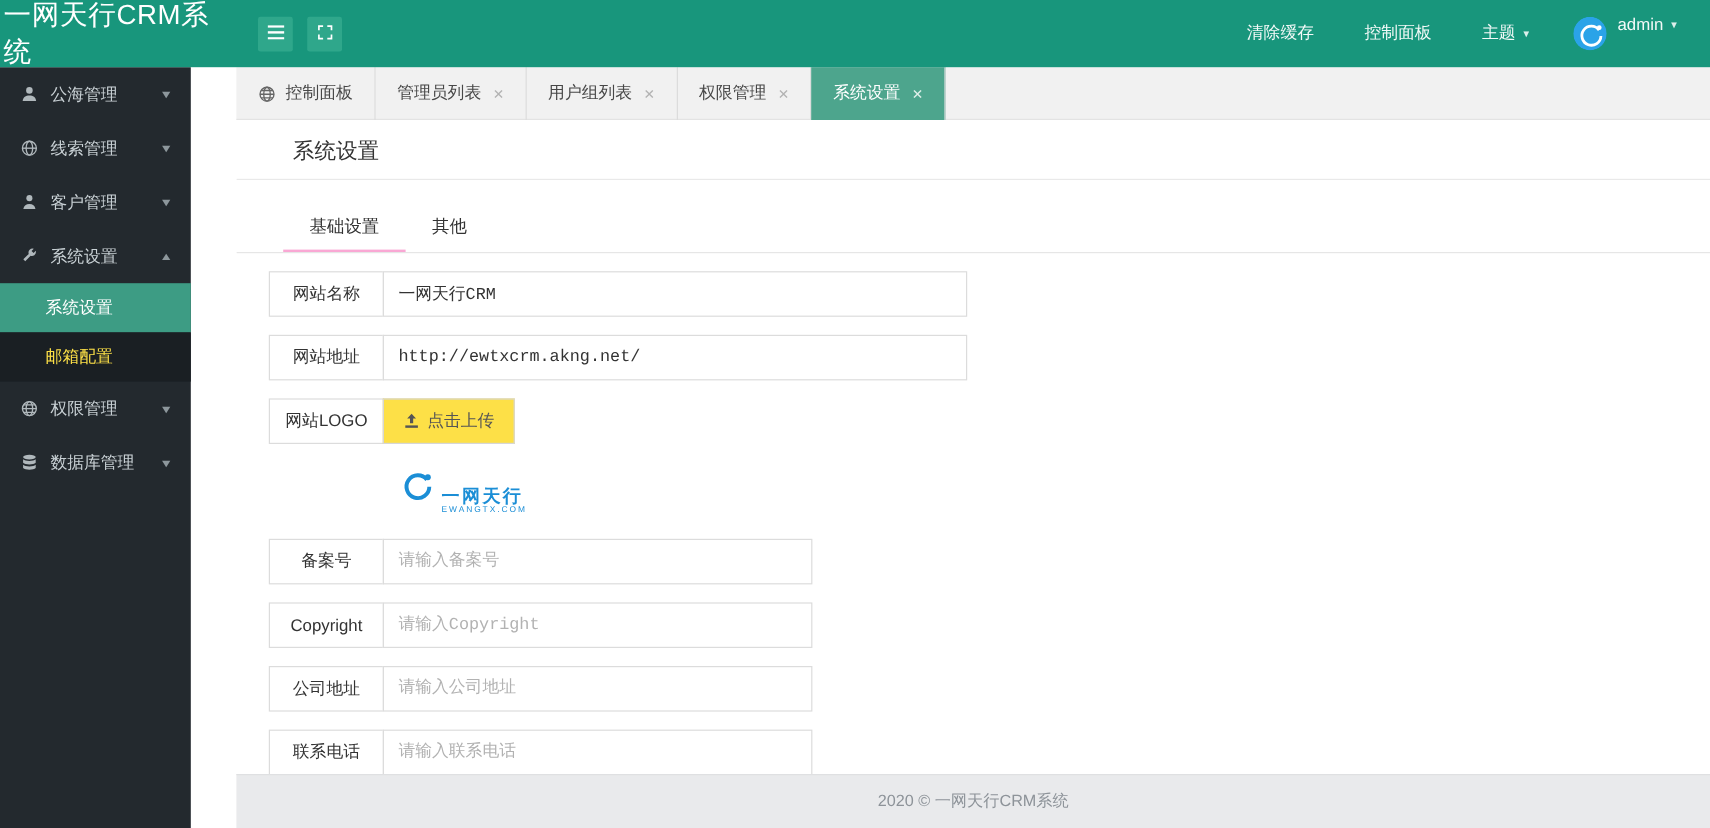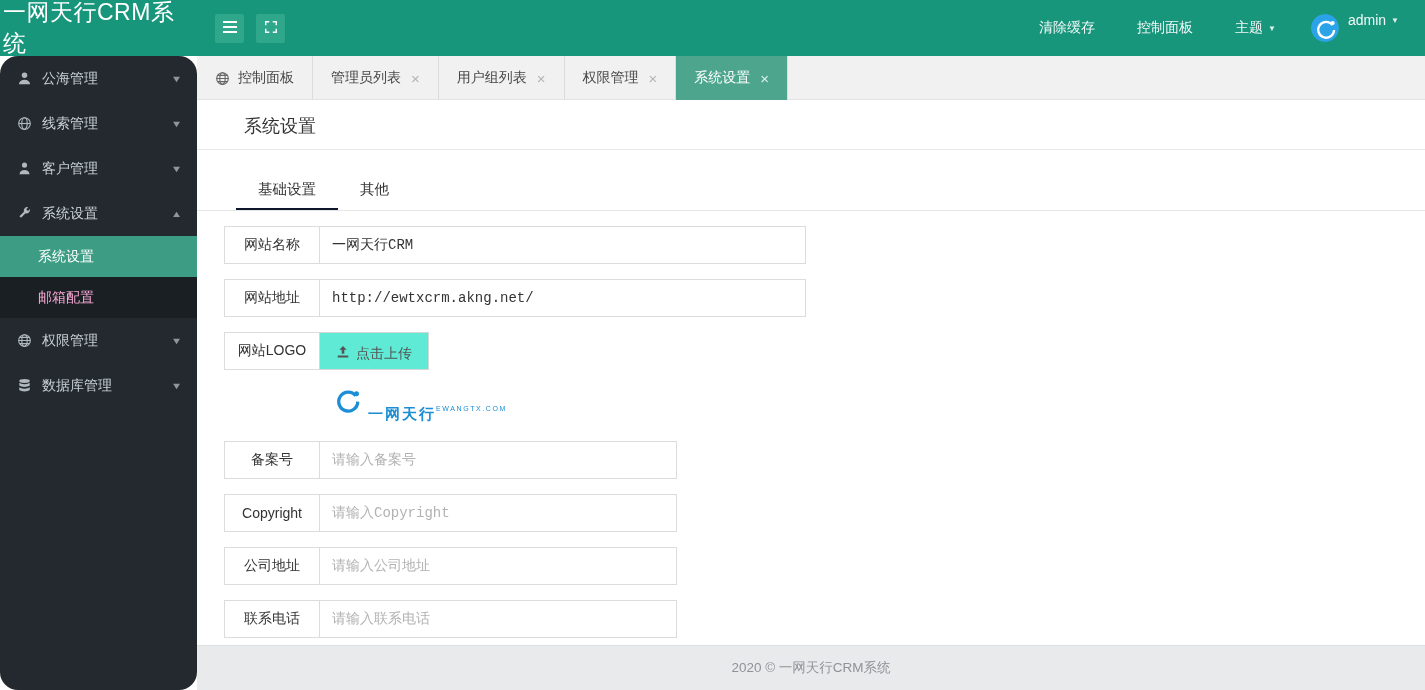--- a/index.html
+++ b/index.html
@@ -30,33 +30,33 @@
   .hlink{
     color:rgba(255,255,255,.95); font-size:14px; padding:0 21px; height:56px;
     display:flex; align-items:center; cursor:pointer; text-decoration:none;
   }
   .caret{ font-size:8px; margin-left:5px; color:rgba(255,255,255,.85); }
   .avatar{ width:28px; height:28px; border-radius:50%; overflow:hidden; margin-left:14px; cursor:pointer; flex:none; }
   .userlink{ padding:0 26px 16px 9px; }
 
   
   .sidebar{
-    position:absolute; top:56px; left:0; bottom:0; width:197px;
-    background:var(--sidebar-bg); z-index:15;border-radius:18px;
+    position:absolute; top:56px; left:0; bottom:0; width:159px;
+    background:var(--sidebar-bg); z-index:15;
   }
   .side-item{
     height:45px; display:flex; align-items:center; padding:0 16px;
     color:#c9d1d5; font-size:14px; cursor:pointer;
   }
   .sicon{ width:16px; display:flex; justify-content:center; margin-right:10px; opacity:.85; }
   .slabel{ flex:1; }
   .chev{ font-size:9px; color:#8d979c; transform:scaleX(1.3); }
   .side-sub{
     height:41px; display:flex; align-items:center; padding-left:38px;
-    background:var(--sidebar-submenu-bg); color:#f9a8d4; font-size:14px; cursor:pointer;
+    background:var(--sidebar-submenu-bg); color:#fde047; font-size:14px; cursor:pointer;
   }
   .side-sub.active{ background:var(--sidebar-active-bg); color:#fff; }
 
   
   .tabbar{
     position:absolute; top:56px; left:197px; right:0; height:44px;
     background:#f1f1f1; border-bottom:1px solid #e3e3e3; display:flex; z-index:10;
   }
   .tab{
     height:44px; display:flex; align-items:center; padding:0 18px;
@@ -75,44 +75,44 @@
   .page-head{
     padding:14px 0 11px 47px; border-bottom:1px solid #e9e9e9;
   }
   .page-title{ font-size:18px; font-weight:500; color:#333; }
   .subtabs{
     display:flex; margin-top:20px; border-bottom:1px solid #e6e6e6; padding-left:39px;
   }
   .subtab{
     height:40px; line-height:38px; padding:0 22px; font-size:14.5px; color:#333; cursor:pointer;
   }
-  .subtab.active{ border-bottom:2px solid #0f172a; }
+  .subtab.active{ border-bottom:2px solid #f9a8d4; }
 
   .form{ padding:15px 0 0 27px; }
   .frow{ display:flex; margin-bottom:15px; }
   .frow.upload-row{ display:block; }
   .frow-line{ display:flex; }
   .flabel{
     width:96px; height:38px; border:1px solid #dcdcdc; background:#fff;
     display:flex; align-items:center; justify-content:center; font-size:14px; color:#333; flex:none;
   }
   .finput{
     height:38px; border:1px solid #dcdcdc; margin-left:-1px; padding:0 12px;
     font-size:14px; color:#333; outline:none; font-family:Liberation Mono, monospace; background:#fff;
   }
   .finput.wide{ width:487px; }
   .finput.normal{ width:358px; }
   .finput::placeholder{ color:#b2b2b2; }
   .upload-btn{
-    height:38px; border:1px solid #d6d6d6; background:#5eead4; margin-left:-1px;
-    padding:12px 16px; font-size:14px; color:#555; display:inline-flex; align-items:flex-start;
+    height:38px; border:1px solid #d6d6d6; background:#fde047; margin-left:-1px;
+    padding:0 16px; font-size:14px; color:#555; display:inline-flex; align-items:center;
     gap:6px; cursor:pointer; font-family:inherit;
   }
   .logo-preview{ display:flex; align-items:center; gap:6px; margin:7px 0 19px 108px; }
-  .logo-texts{ display:flex; flex-direction:row; line-height:1.15;margin-top:28px; }
+  .logo-texts{ display:flex; flex-direction:column; line-height:1.15;margin-top:28px; }
   .logo-name{ font-size:15px; font-weight:bold; color:var(--logo-blue); letter-spacing:2px; }
   .logo-sub{ font-size:7px; color:var(--logo-blue); letter-spacing:1.6px; }
 
   
   .footer{
     position:absolute; left:197px; right:0; bottom:0; height:45px;
     background:#e9eaec; border-top:1px solid #dfe0e2; z-index:30;
     display:flex; align-items:center; justify-content:center;
     font-size:13.5px; color:#8d9399;
   }

